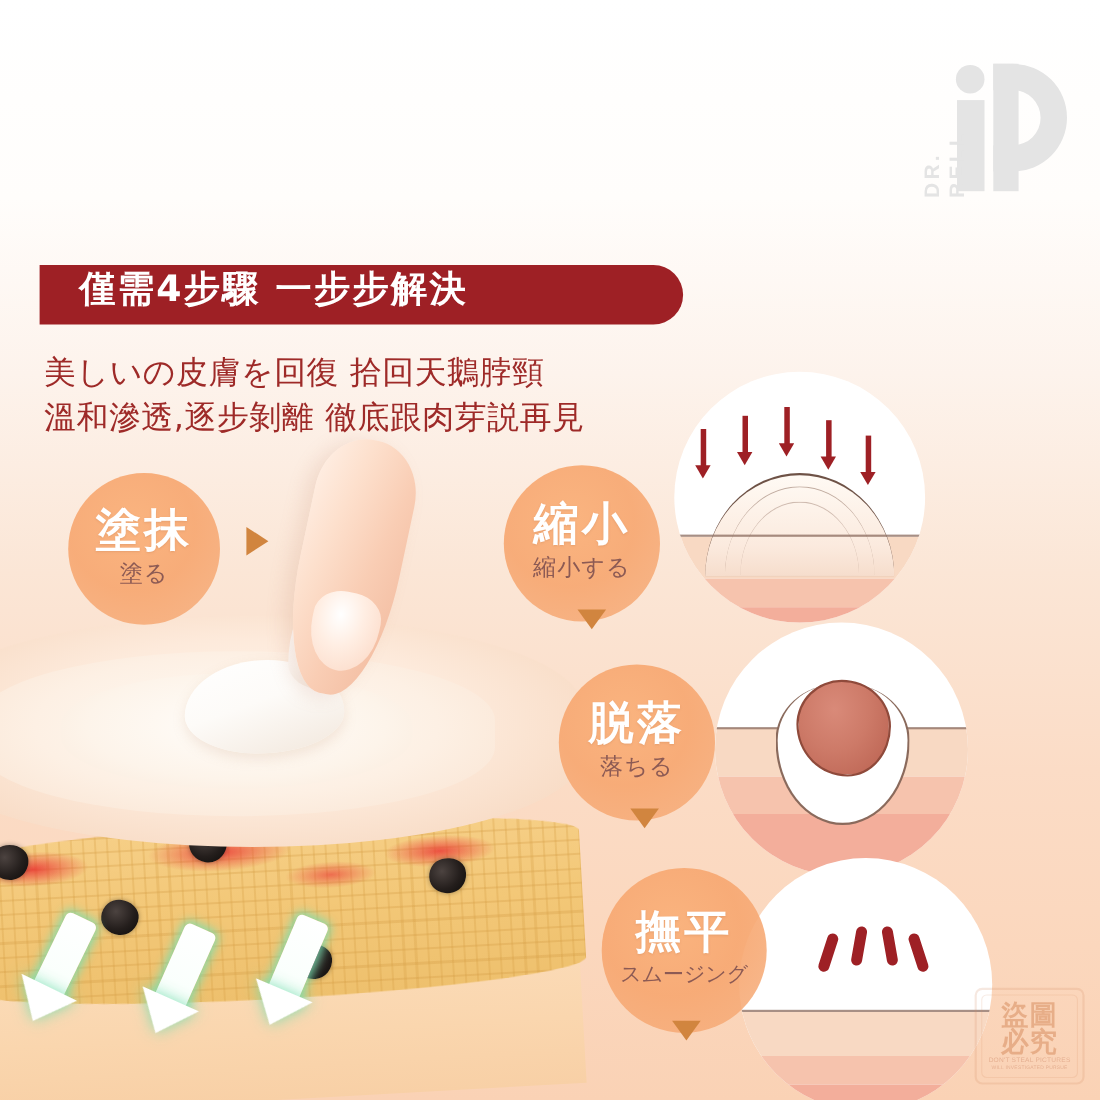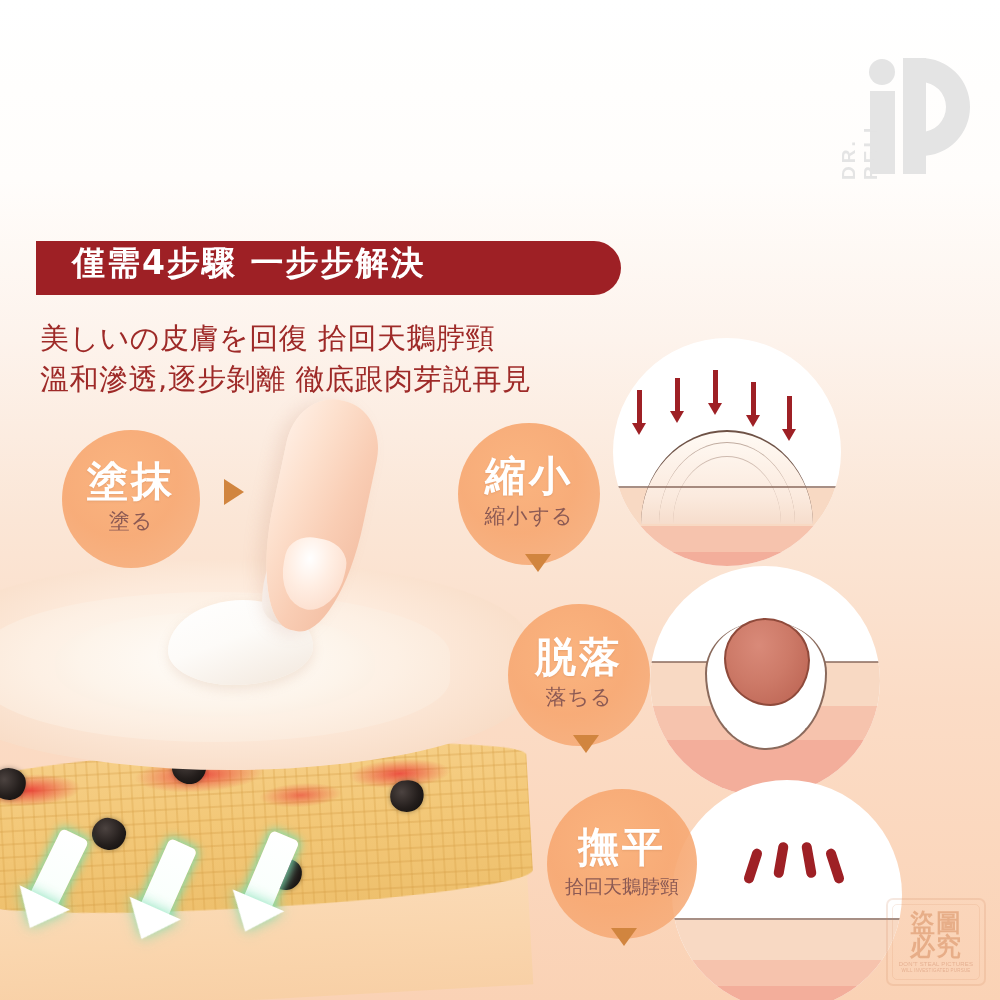--- a/index.html
+++ b/index.html
@@ -373,21 +373,21 @@
   <div class="tri-d a2"></div>
 
   <div class="lb lb3">
     <div class="big">脱落</div>
     <div class="small">落ちる</div>
   </div>
   <div class="tri-d a3"></div>
 
   <div class="lb lb4">
     <div class="big">撫平</div>
-    <div class="small">拾回天鵝脖頸</div>
+    <div class="small">スムージング</div>
   </div>
   <div class="tri-d a4"></div>
 
   <div class="wm">
     <div class="wm-in">
       <div class="cn">盜圖</div>
       <div class="cn">必究</div>
       <div class="en">DON'T STEAL PICTURES</div>
       <div class="en2">WILL INVESTIGATED PURSUE</div>
     </div>

